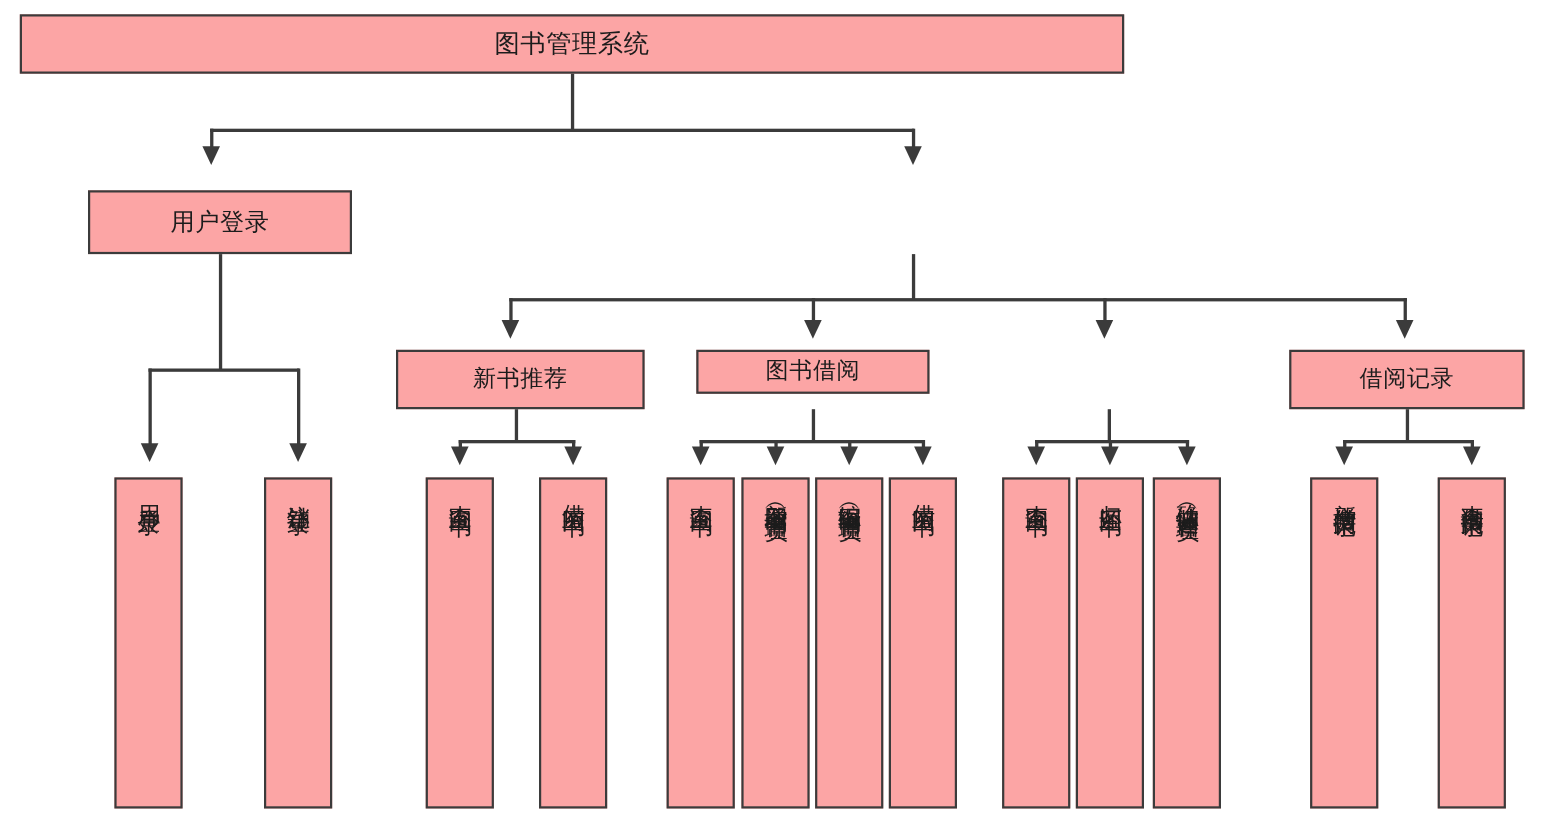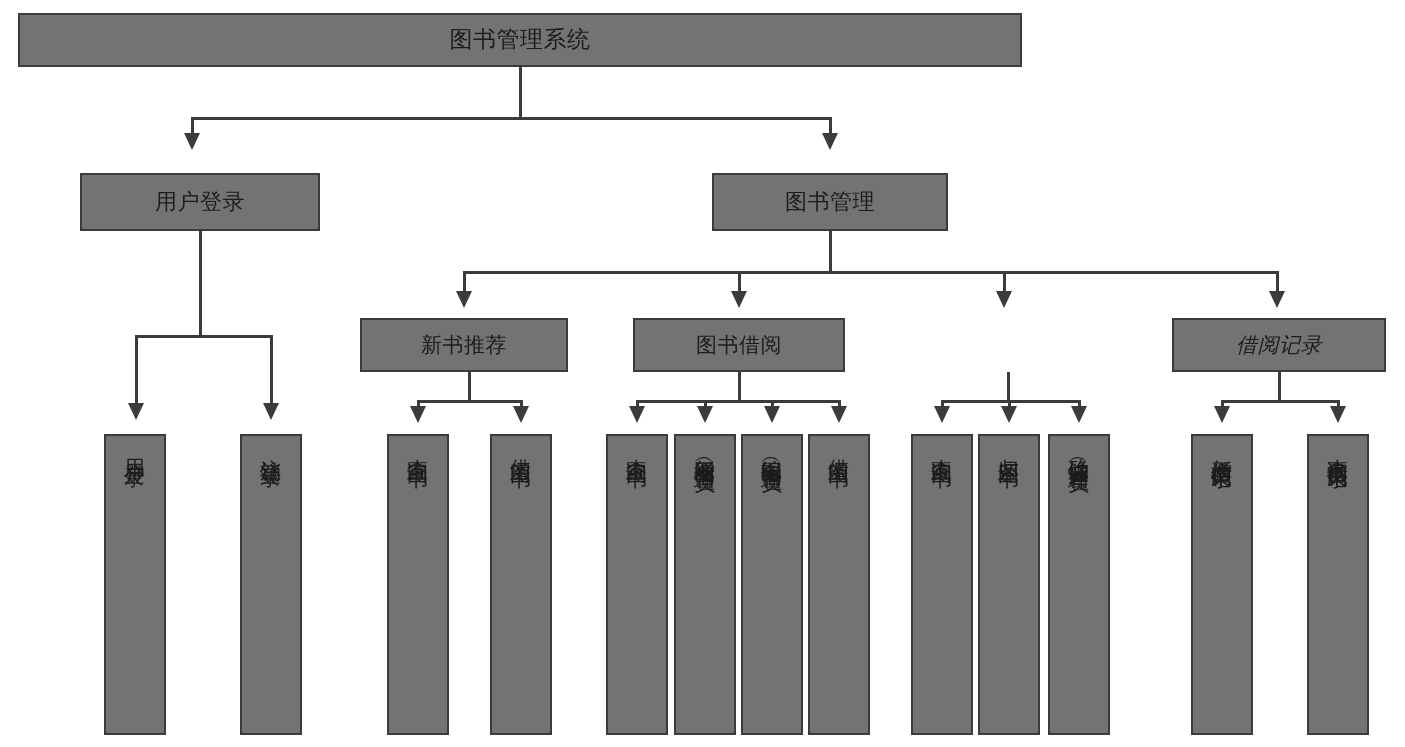--- a/index.html
+++ b/index.html
@@ -14,21 +14,21 @@
     position: relative;
     width: 1405px;
     height: 747px;
     background: #ffffff;
     overflow: hidden;
   }
   
   .node {
     position: absolute;
     box-sizing: border-box;
-    background: #737373;
+    background: #fca5a5;
     border: 2.5px solid #3b3b3b;
     display: flex;
     align-items: center;
     justify-content: center;
   }
   .node .label {
     color: #1c1c1c;
     font-size: 22px;
     line-height: 1.18;
     letter-spacing: 0.5px;
@@ -98,50 +98,47 @@
 
   <div class="seg h" style="left:191px; top:117px; width:640px;"></div>
 
   <div class="seg v" style="left:191px; top:117px; height:22px;"></div>
   <div class="arrow" style="left:184px; top:133px;"></div>
   <div class="seg v" style="left:829px; top:117px; height:22px;"></div>
   <div class="arrow" style="left:822px; top:133px;"></div>
 
   <div class="node level1" style="left:80px; top:173px; width:240px; height:58px;">
     <span class="label">用户登录</span>
-  </div>
-  <div class="node level1" style="left:712px; top:173px; width:236px; height:58px;">
-    <span class="label">图书管理</span>
   </div>
 
   <div class="seg v" style="left:199px; top:231px; height:106px;"></div>
   <div class="seg h" style="left:135px; top:335px; width:137px;"></div>
   <div class="seg v" style="left:135px; top:335px; height:72px;"></div>
   <div class="arrow" style="left:128px; top:403px;"></div>
   <div class="seg v" style="left:270px; top:335px; height:72px;"></div>
   <div class="arrow" style="left:263px; top:403px;"></div>
 
   <div class="seg v" style="left:829px; top:231px; height:42px;"></div>
   <div class="seg h" style="left:463px; top:271px; width:816px;"></div>
   <div class="seg v" style="left:463px; top:271px; height:24px;"></div>
   <div class="arrow" style="left:456px; top:291px;"></div>
   <div class="seg v" style="left:738px; top:271px; height:24px;"></div>
   <div class="arrow" style="left:731px; top:291px;"></div>
   <div class="seg v" style="left:1003px; top:271px; height:24px;"></div>
   <div class="arrow" style="left:996px; top:291px;"></div>
   <div class="seg v" style="left:1276px; top:271px; height:24px;"></div>
   <div class="arrow" style="left:1269px; top:291px;"></div>
 
-  <div class="node level2" style="left:360px; top:318px; width:208px; height:54px;">
+  <div class="node level2" style="left:360px; top:318px; width:226px; height:54px;">
     <span class="label">新书推荐</span>
   </div>
-  <div class="node level2" style="left:633px; top:318px; width:212px; height:54px;">
+  <div class="node level2" style="left:633px; top:318px; width:212px; height:40px;">
     <span class="label">图书借阅</span>
   </div>
-  <div class="node level2" style="left:1172px; top:318px; width:214px; height:54px;font-style:italic;">
+  <div class="node level2" style="left:1172px; top:318px; width:214px; height:54px;">
     <span class="label">借阅记录</span>
   </div>
 
   <div class="seg v" style="left:468px; top:372px; height:30px;"></div>
   <div class="seg h" style="left:417px; top:400px; width:106px;"></div>
   <div class="seg v" style="left:417px; top:400px; height:10px;"></div>
   <div class="arrow" style="left:410px; top:406px;"></div>
   <div class="seg v" style="left:520px; top:400px; height:10px;"></div>
   <div class="arrow" style="left:513px; top:406px;"></div>
 

